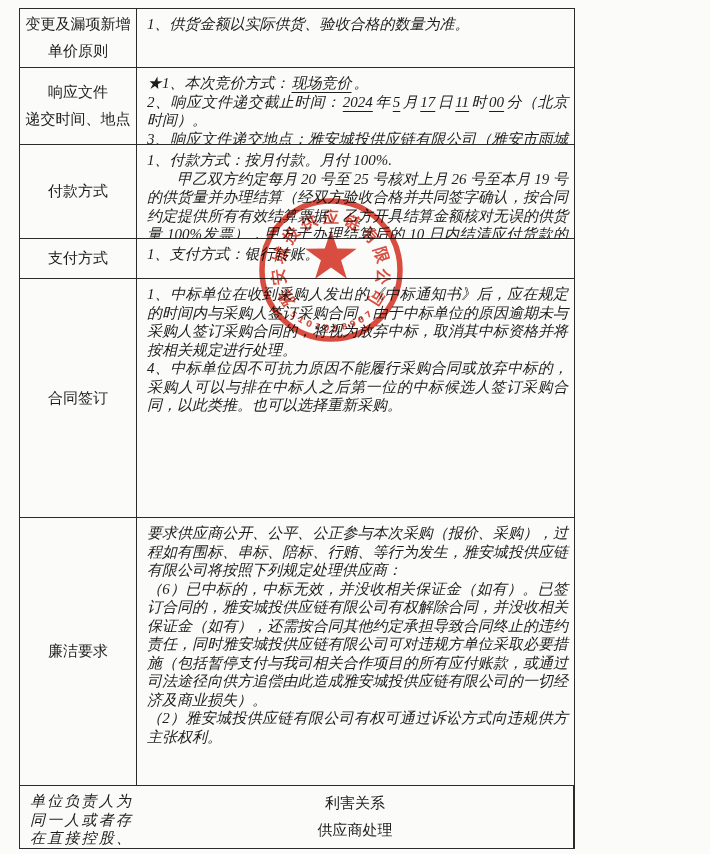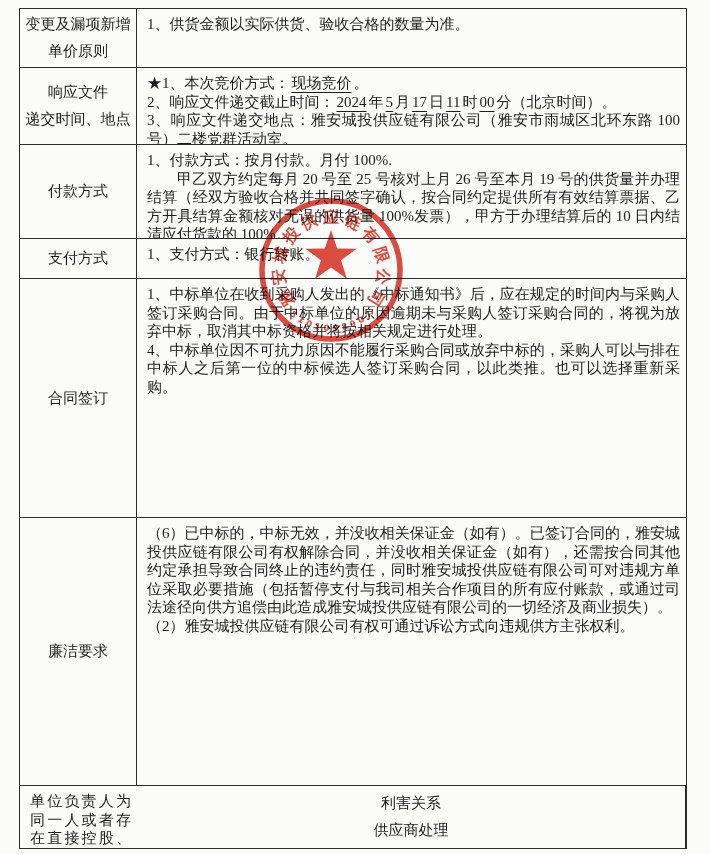--- a/index.html
+++ b/index.html
@@ -6,21 +6,21 @@
   body{
     width:710px;height:854px;
     background:#fbfbf9;
     font-family:"Liberation Serif","DejaVu Serif",serif;
     color:#1d1d1d;
     position:relative;
     overflow:hidden;
   }
   .page{position:absolute;inset:0;}
   .doc-table{
-    position:absolute;left:19px;top:8px;width:668px;
+    position:absolute;left:19px;top:8px;width:556px;
     box-sizing:border-box;
     border:1.7px solid #2b2b2b;
     display:grid;
     grid-template-columns:117px 1fr;
     grid-template-rows:58px 77px 94px 40px 239px 268px 63px;
     background:transparent;
   }
   .cell{box-sizing:border-box;overflow:hidden;}
   .lbl{
     border-right:1.4px solid #2b2b2b;
@@ -29,21 +29,21 @@
     text-align:center;font-size:15px;
   }
   .lbl div{line-height:27px;}
   .bt{border-top:1.4px solid #2b2b2b;}
   .cnt{
     padding:6px 6px 0 10px;
     font-size:15px;
     text-align:justify;
     line-height:18.5px;
   }
-  .cnt p{margin:0;}
+  .cnt p{margin:0;font-style:italic;}
   .u{text-decoration:underline;text-underline-offset:3.5px;padding:0 2px;}
   .indent{text-indent:2em;}
   .seal{
     position:absolute;left:246px;top:185px;width:170px;height:170px;
     mix-blend-mode:multiply;opacity:.9;pointer-events:none;
   }
 </style>
 </head>
 <body>
 
@@ -89,20 +89,21 @@
     </div>
     <div class="cell cnt bt r5">
       <p>1、中标单位在收到采购人发出的《中标通知书》后，应在规定的时间内与采购人签订采购合同。由于中标单位的原因逾期未与采购人签订采购合同的，将视为放弃中标，取消其中标资格并将按相关规定进行处理。</p>
       <p>4、中标单位因不可抗力原因不能履行采购合同或放弃中标的，采购人可以与排在中标人之后第一位的中标候选人签订采购合同，以此类推。也可以选择重新采购。</p>
     </div>
 
     <div class="cell lbl bt r6">
       <div>廉洁要求</div>
     </div>
     <div class="cell cnt bt r6">
+      <p>要求供应商公开、公平、公正参与本次采购（报价、采购），过程如有围标、串标、陪标、行贿、等行为发生，雅安城投供应链有限公司将按照下列规定处理供应商：</p>
       <p>（6）已中标的，中标无效，并没收相关保证金（如有）。已签订合同的，雅安城投供应链有限公司有权解除合同，并没收相关保证金（如有），还需按合同其他约定承担导致合同终止的违约责任，同时雅安城投供应链有限公司可对违规方单位采取必要措施（包括暂停支付与我司相关合作项目的所有应付账款，或通过司法途径向供方追偿由此造成雅安城投供应链有限公司的一切经济及商业损失）。</p>
       <p>（2）雅安城投供应链有限公司有权可通过诉讼方式向违规供方主张权利。</p>
     </div>
 
     <div class="cell cnt bt r7">
       <p>单位负责人为同一人或者存在直接控股、管理关系的不同供应商不得参加同一合同下的采购项目。否则，其响应文件作为无效处理。</p>
     </div>
     <div class="cell lbl bt r7">
       <div>利害关系</div>
       <div>供应商处理</div>

